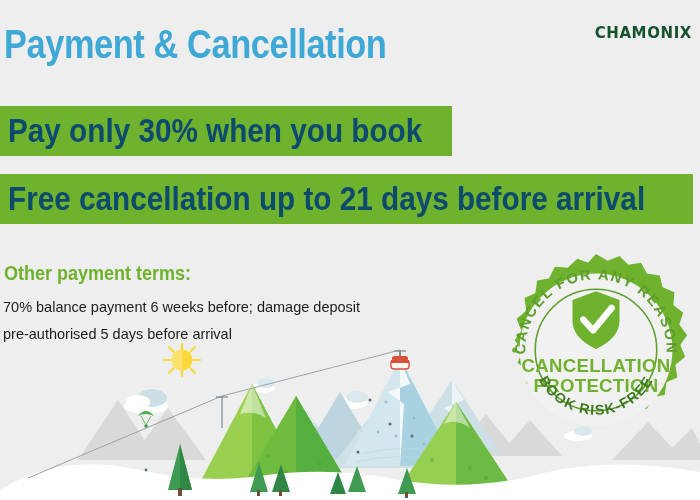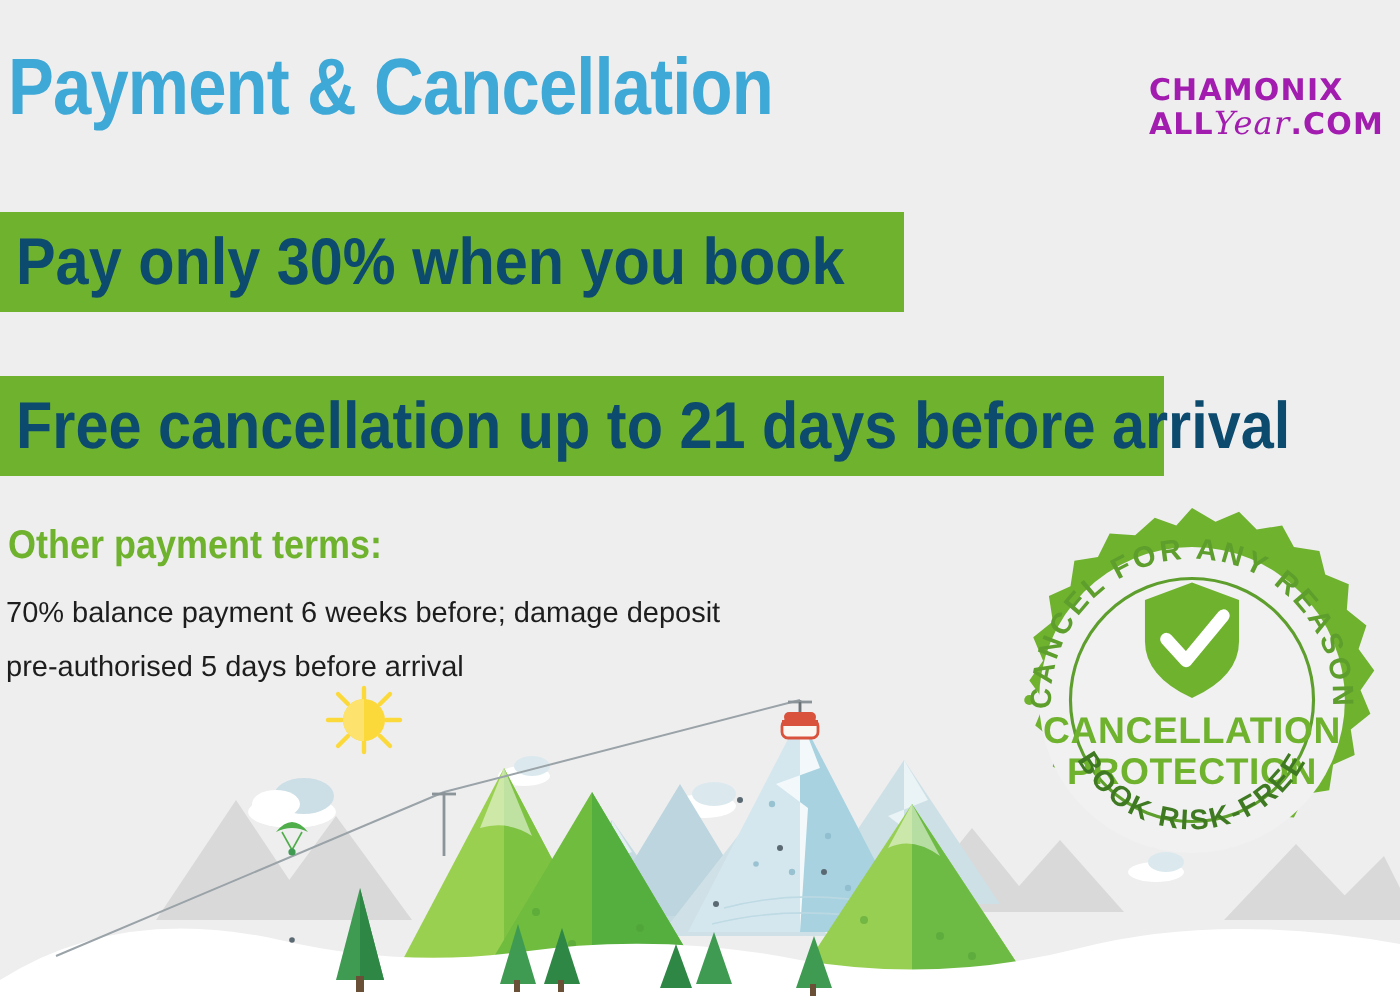--- a/index.html
+++ b/index.html
@@ -39,23 +39,23 @@
     font-family: "Liberation Sans Narrow", "Liberation Sans", sans-serif;
     transform: scaleX(0.86);
     transform-origin: left center;
     white-space: nowrap;
   }
 
   
   #logo {
     position: absolute;
     right: 8px;
-    top: 38px;
-    text-align: left;
-    color: #a21caf;
+    top: 26px;
+    text-align: center;
+    color: #14532d;
     line-height: 1.05;
     user-select: none;
   }
   #logo .l1 {
     display: block;
     font-size: 15px;
     font-weight: bold;
     letter-spacing: 0.6px;
     font-family: "DejaVu Sans", sans-serif;
   }
@@ -91,23 +91,22 @@
   #banner-pay {
     top: 106px;
     height: 50px;
     width: 452px;
     font-size: 33px;
   }
   #banner-pay .btxt { transform: scaleX(0.90); transform-origin: left center; display:inline-block; }
   #banner-cancel {
     top: 174px;
     height: 50px;
-    width: 582px;
+    width: 693px;
     font-size: 33px;
-    margin-top: 14px;
   }
   #banner-cancel .btxt { transform: scaleX(0.90); transform-origin: left center; display:inline-block; }
 
   
   #terms-heading {
     position: absolute;
     left: 4px;
     top: 262px;
     color: #6fb22e;
     font-size: 20px;
@@ -300,21 +299,20 @@
       <circle cx="146" cy="130" r="1.4"></circle>
     </g>
 
     <path d="M470 160 Q520 130 580 146 Q640 160 700 150 L700 160 Z" fill="#ffffff"></path>
   </svg>
 
   <div id="page-title">Payment &amp; Cancellation</div>
 
   <div id="logo">
     <span class="l1">CHAMONIX</span>
-    <span class="l2"><span>ALL</span><span class="script">Year</span><span>.COM</span></span>
   </div>
 
   <div class="banner" id="banner-pay">
     <span class="btxt">Pay only 30% when you book</span>
   </div>
   <div class="banner" id="banner-cancel">
     <span class="btxt">Free cancellation up to 21 days before arrival</span>
   </div>
 
   <div id="terms-heading">Other payment terms:</div>

